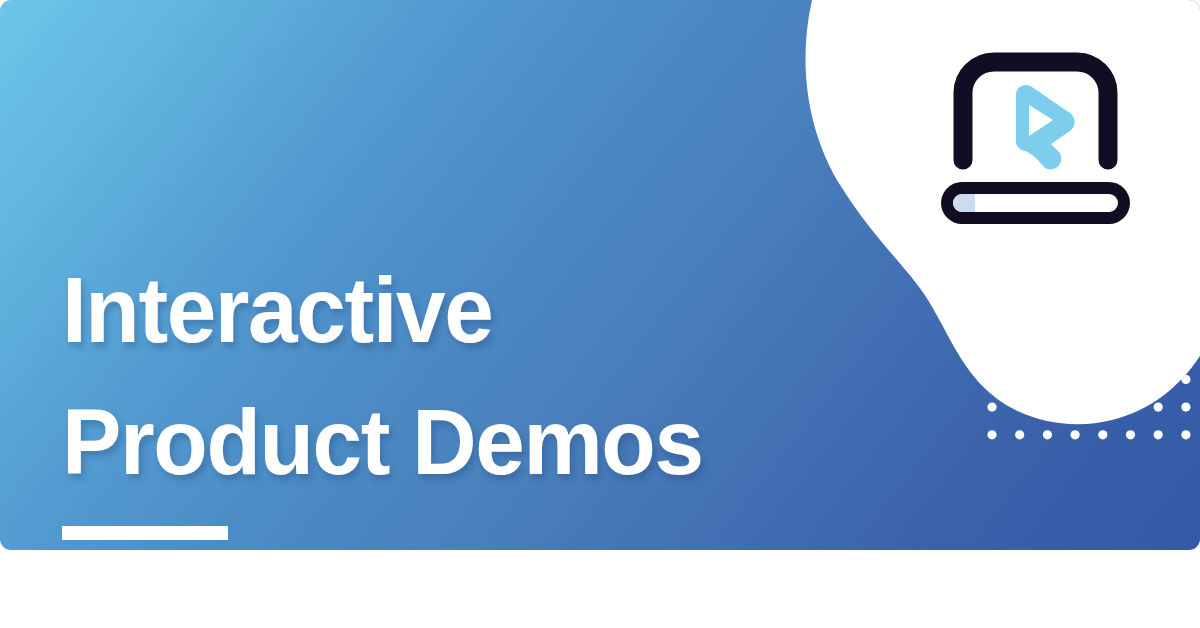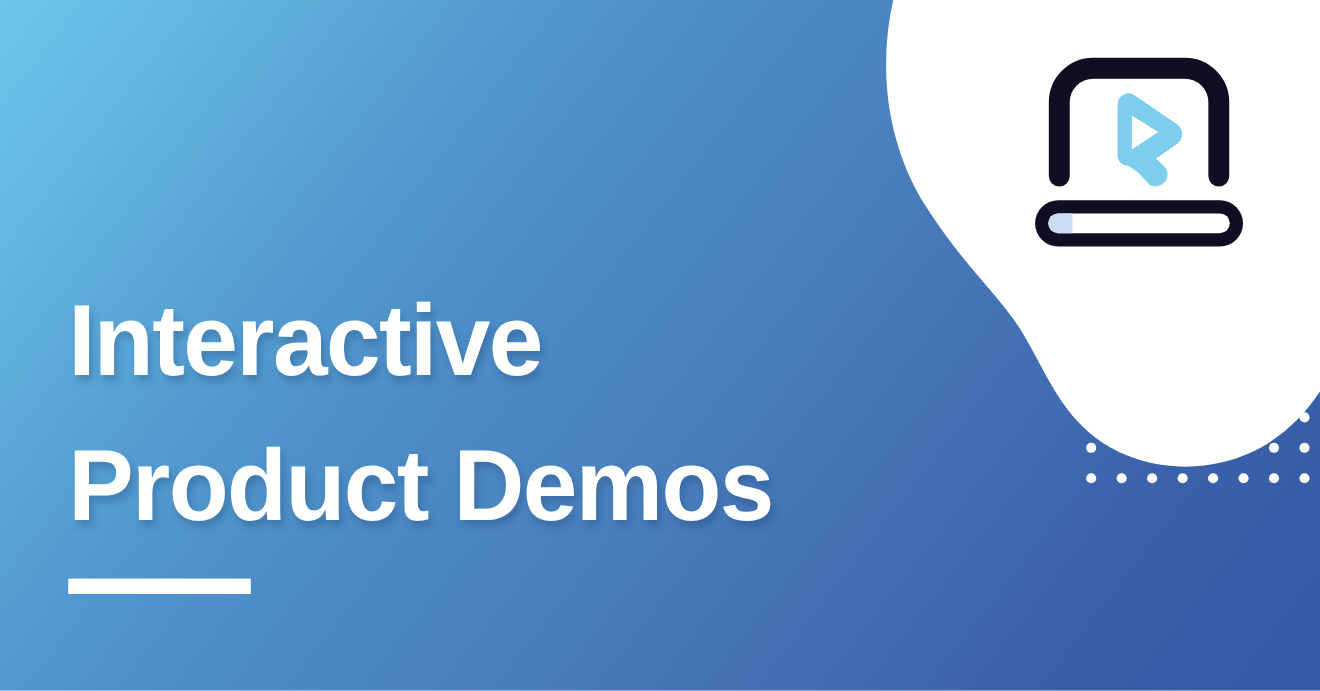--- a/index.html
+++ b/index.html
@@ -5,32 +5,33 @@
 <style>
   html, body {
     margin: 0;
     padding: 0;
     background: #ffffff;
   }
 
   #banner {
     position: relative;
     width: 1200px;
-    height: 628px;
+    height: 550px;
     overflow: hidden;
     font-family: "Liberation Sans", "DejaVu Sans", sans-serif;
     background: linear-gradient(128deg,
                 #6CC6E9 0%,
                 #62B6E0 11%,
                 #539BD0 27%,
                 #4C8CC6 40%,
                 #4A82BE 52%,
                 #4371B4 68%,
                 #3A61AA 84%,
                 #3459A6 100%);
+    border-radius: 11px;
   }
 
   
   #decor {
     position: absolute;
     inset: 0;
     width: 1200px;
     height: 628px;
     display: block;
   }

